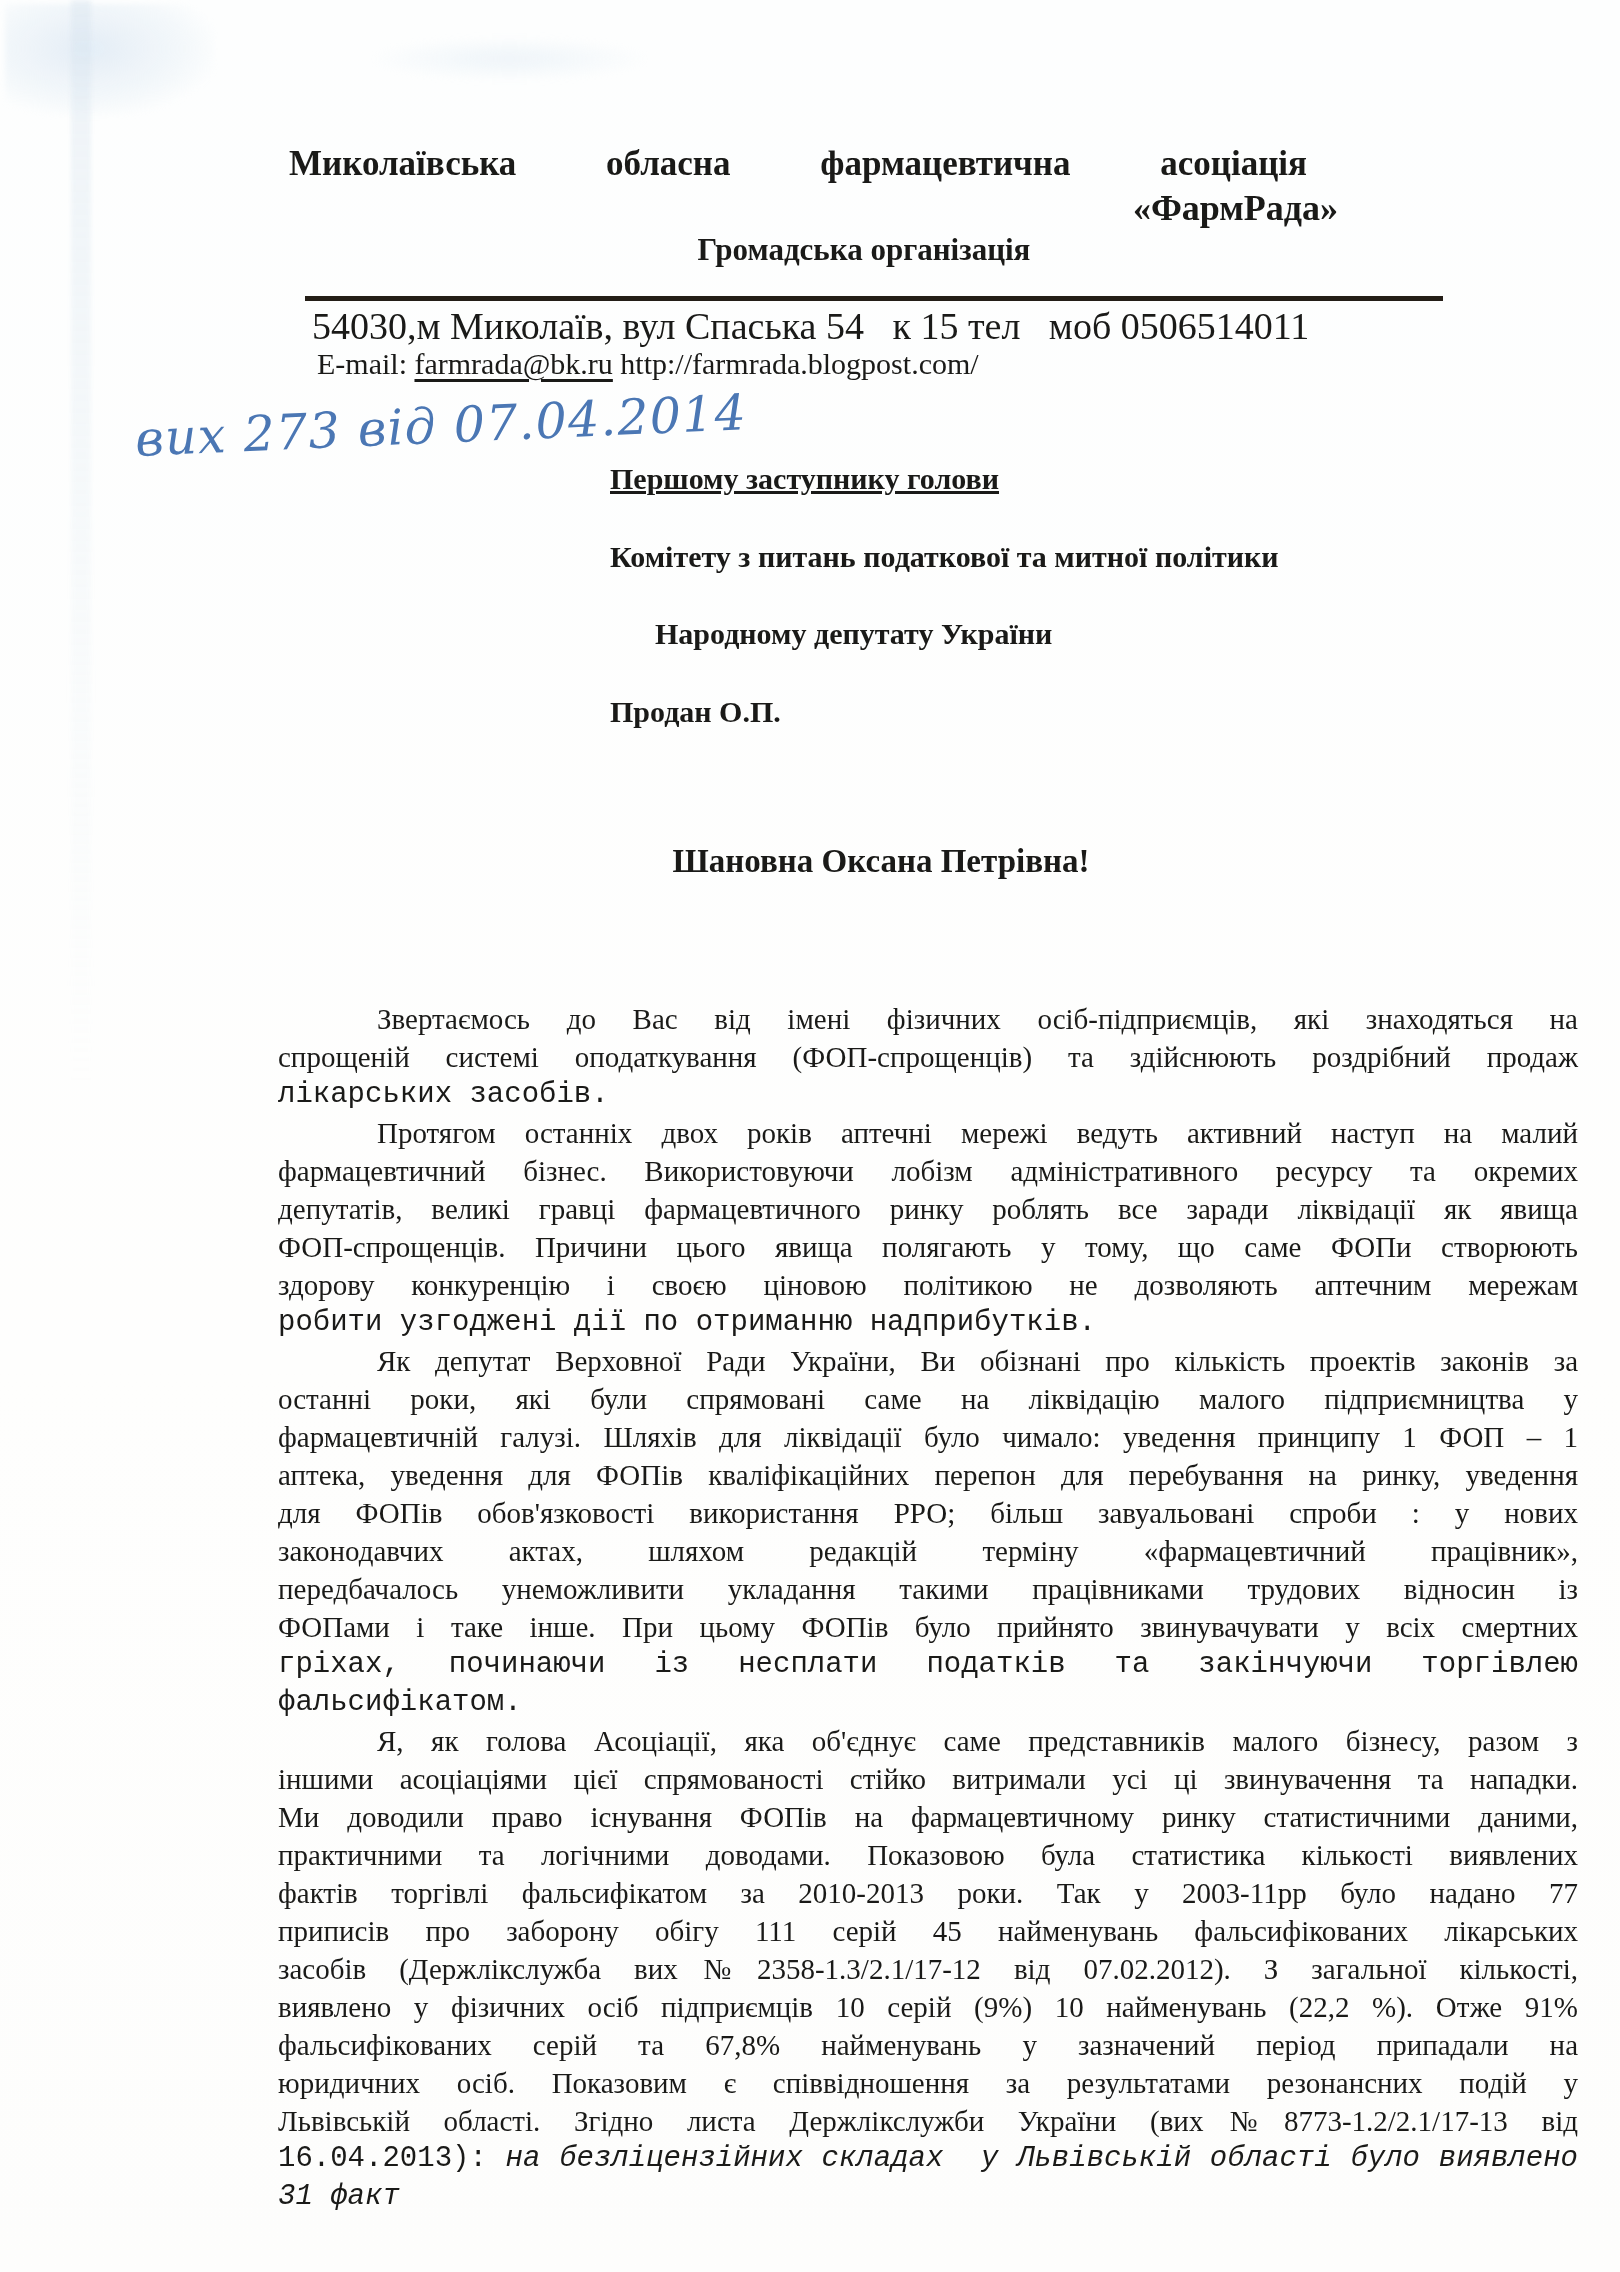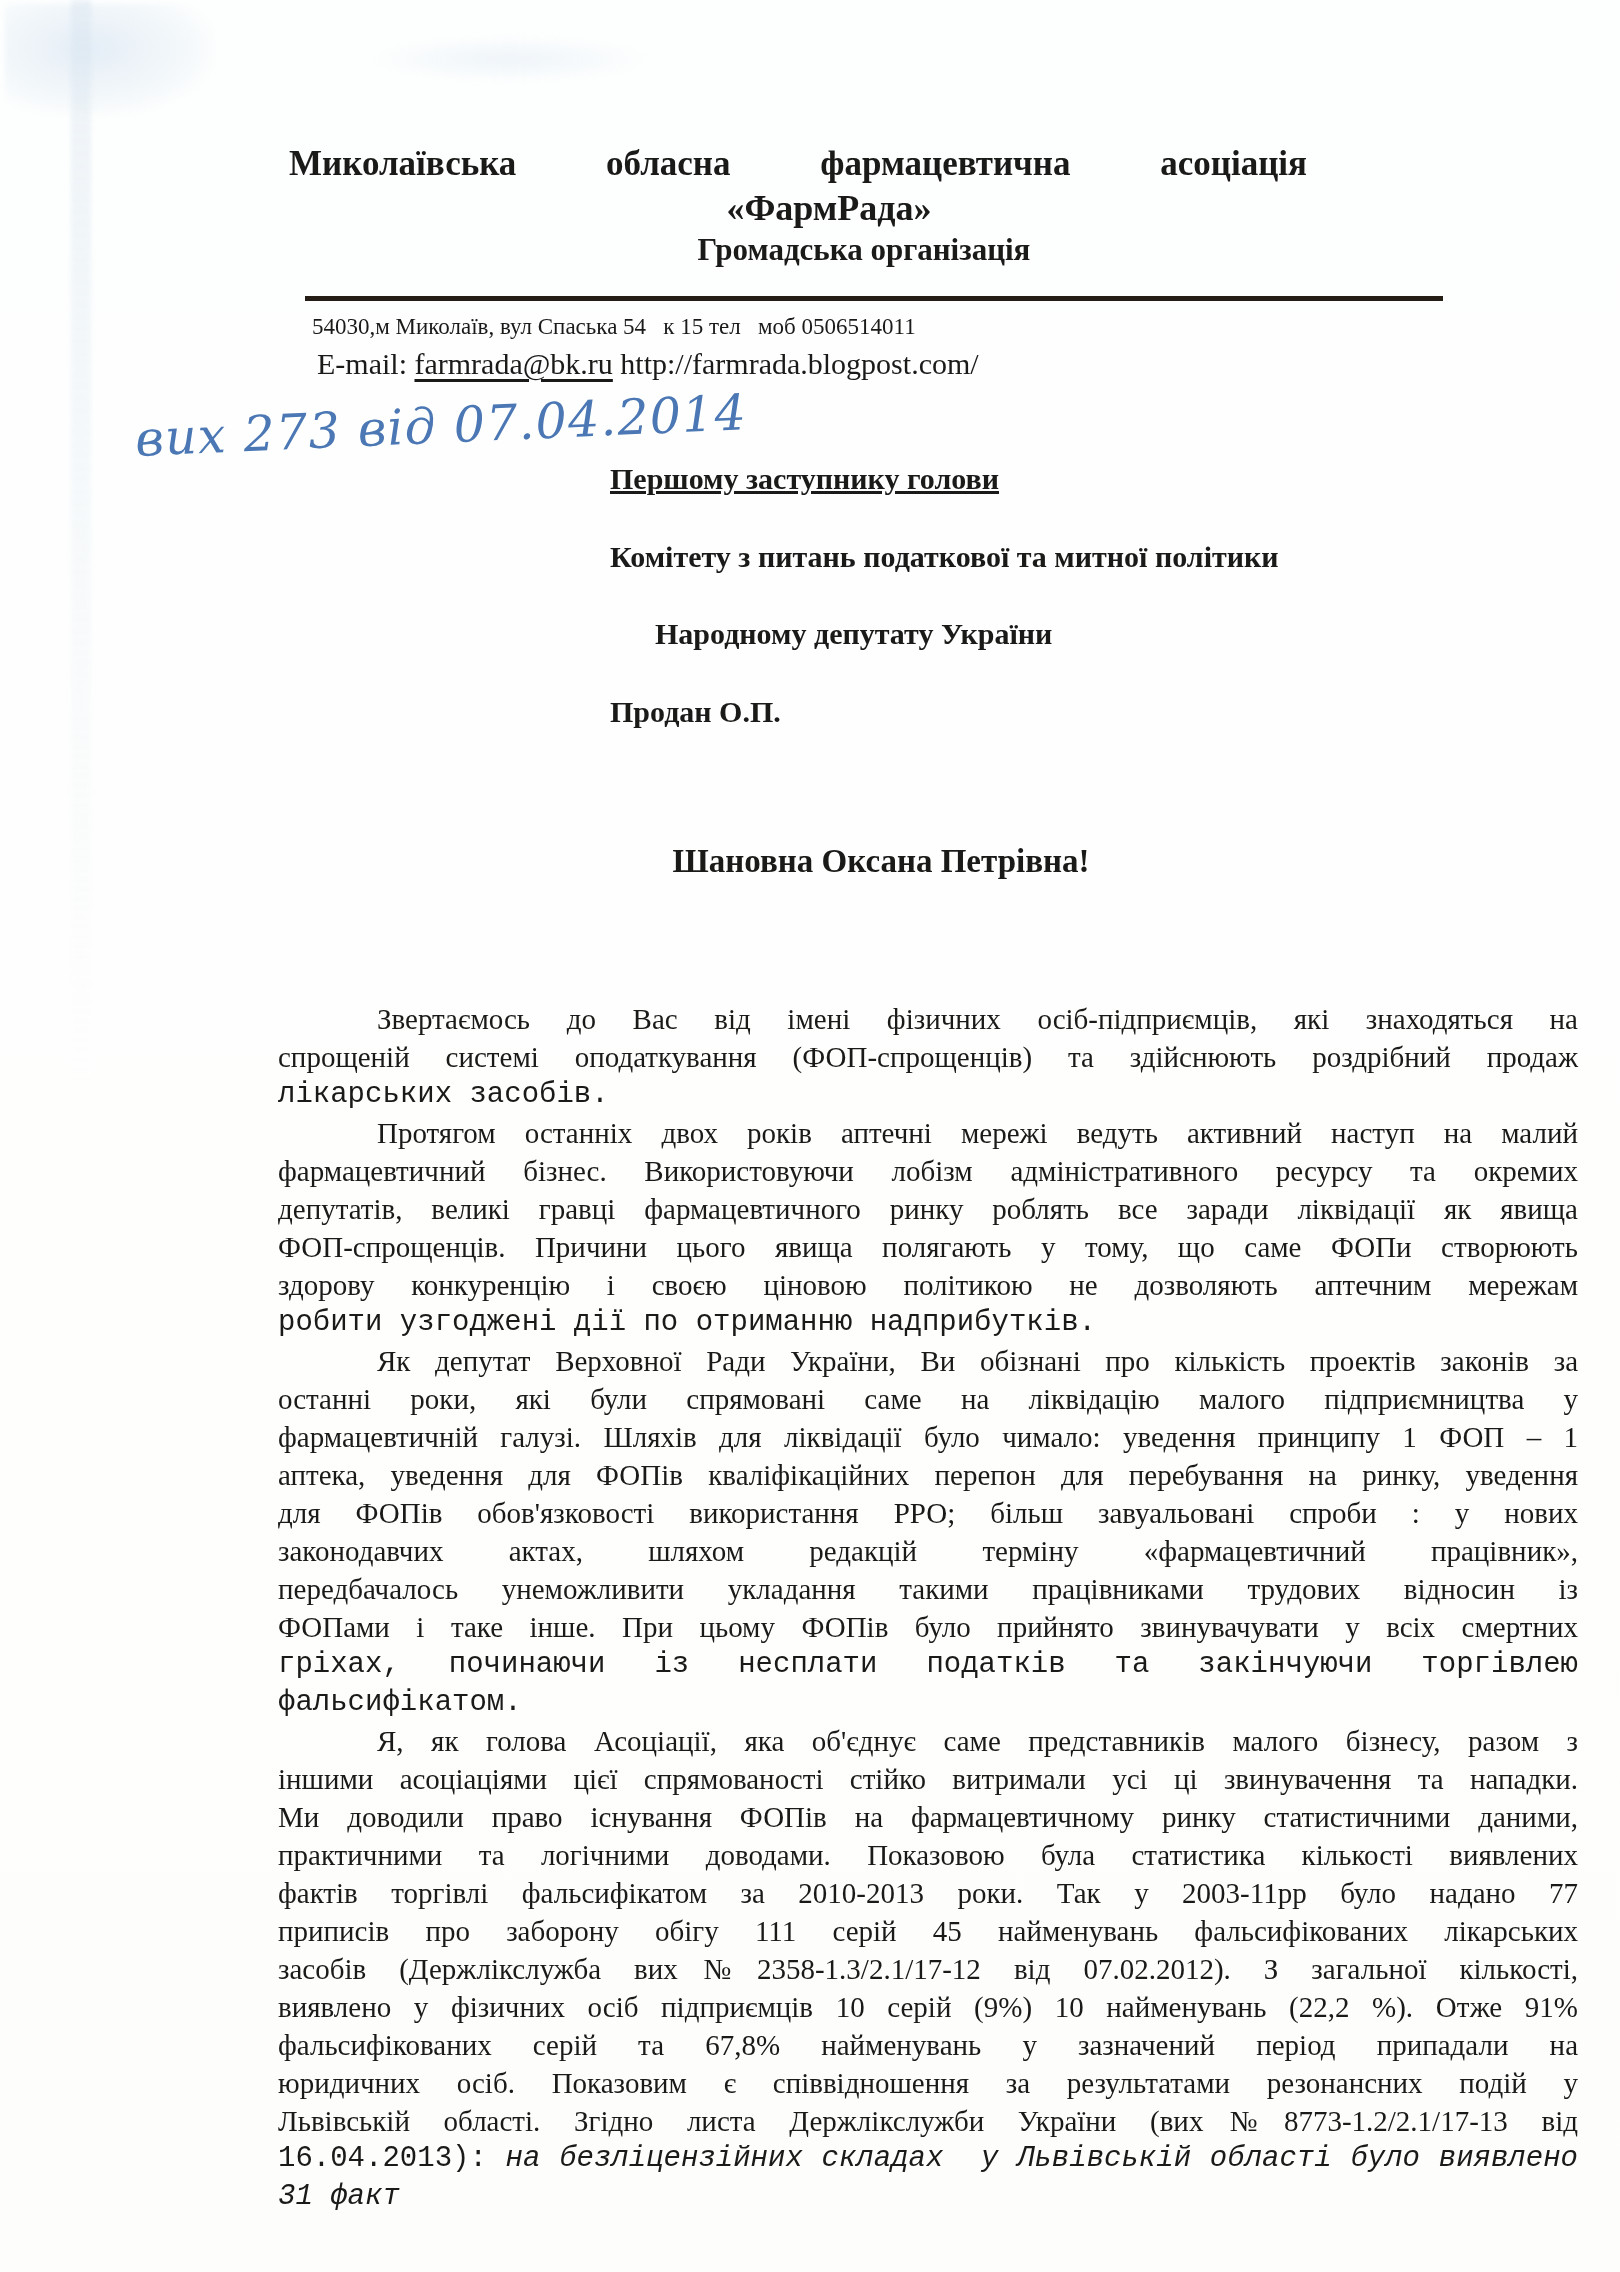--- a/index.html
+++ b/index.html
@@ -36,33 +36,33 @@
 
   
   .org-name {
     position: absolute; left: 289px; top: 143px; width: 1018px;
     font-size: 35px; font-weight: bold; line-height: 42px;
     text-align: justify; text-align-last: justify;
     white-space: normal;
   }
   .org-short {
     position: absolute; left: 320px; top: 188px; width: 1018px;
-    font-size: 36px; font-weight: bold; text-align: center; line-height: 41px;
+    font-size: 36px; font-weight: bold; text-align: right; line-height: 41px;
   }
   .org-form {
     position: absolute; left: 355px; top: 231px; width: 1018px;
     font-size: 31px; font-weight: bold; text-align: center; line-height: 37px;
   }
   .rule {
     position: absolute; left: 305px; top: 296px; width: 1138px; height: 4.6px;
     background: #241e17;
   }
   .address-line {
     position: absolute; left: 312px; top: 308px;
-    font-size: 23px; line-height: 37px; white-space: pre-wrap;
+    font-size: 38px; line-height: 37px; white-space: pre-wrap;
   }
   .email-line {
     position: absolute; left: 317px; top: 345px;
     font-size: 30px; line-height: 37px; white-space: pre-wrap;
   }
   .email-underlined { text-decoration: underline; text-underline-offset: 4.6px; }
 
   
   .handwritten {
     position: absolute; left: 135px; top: 402px; width: 500px;

